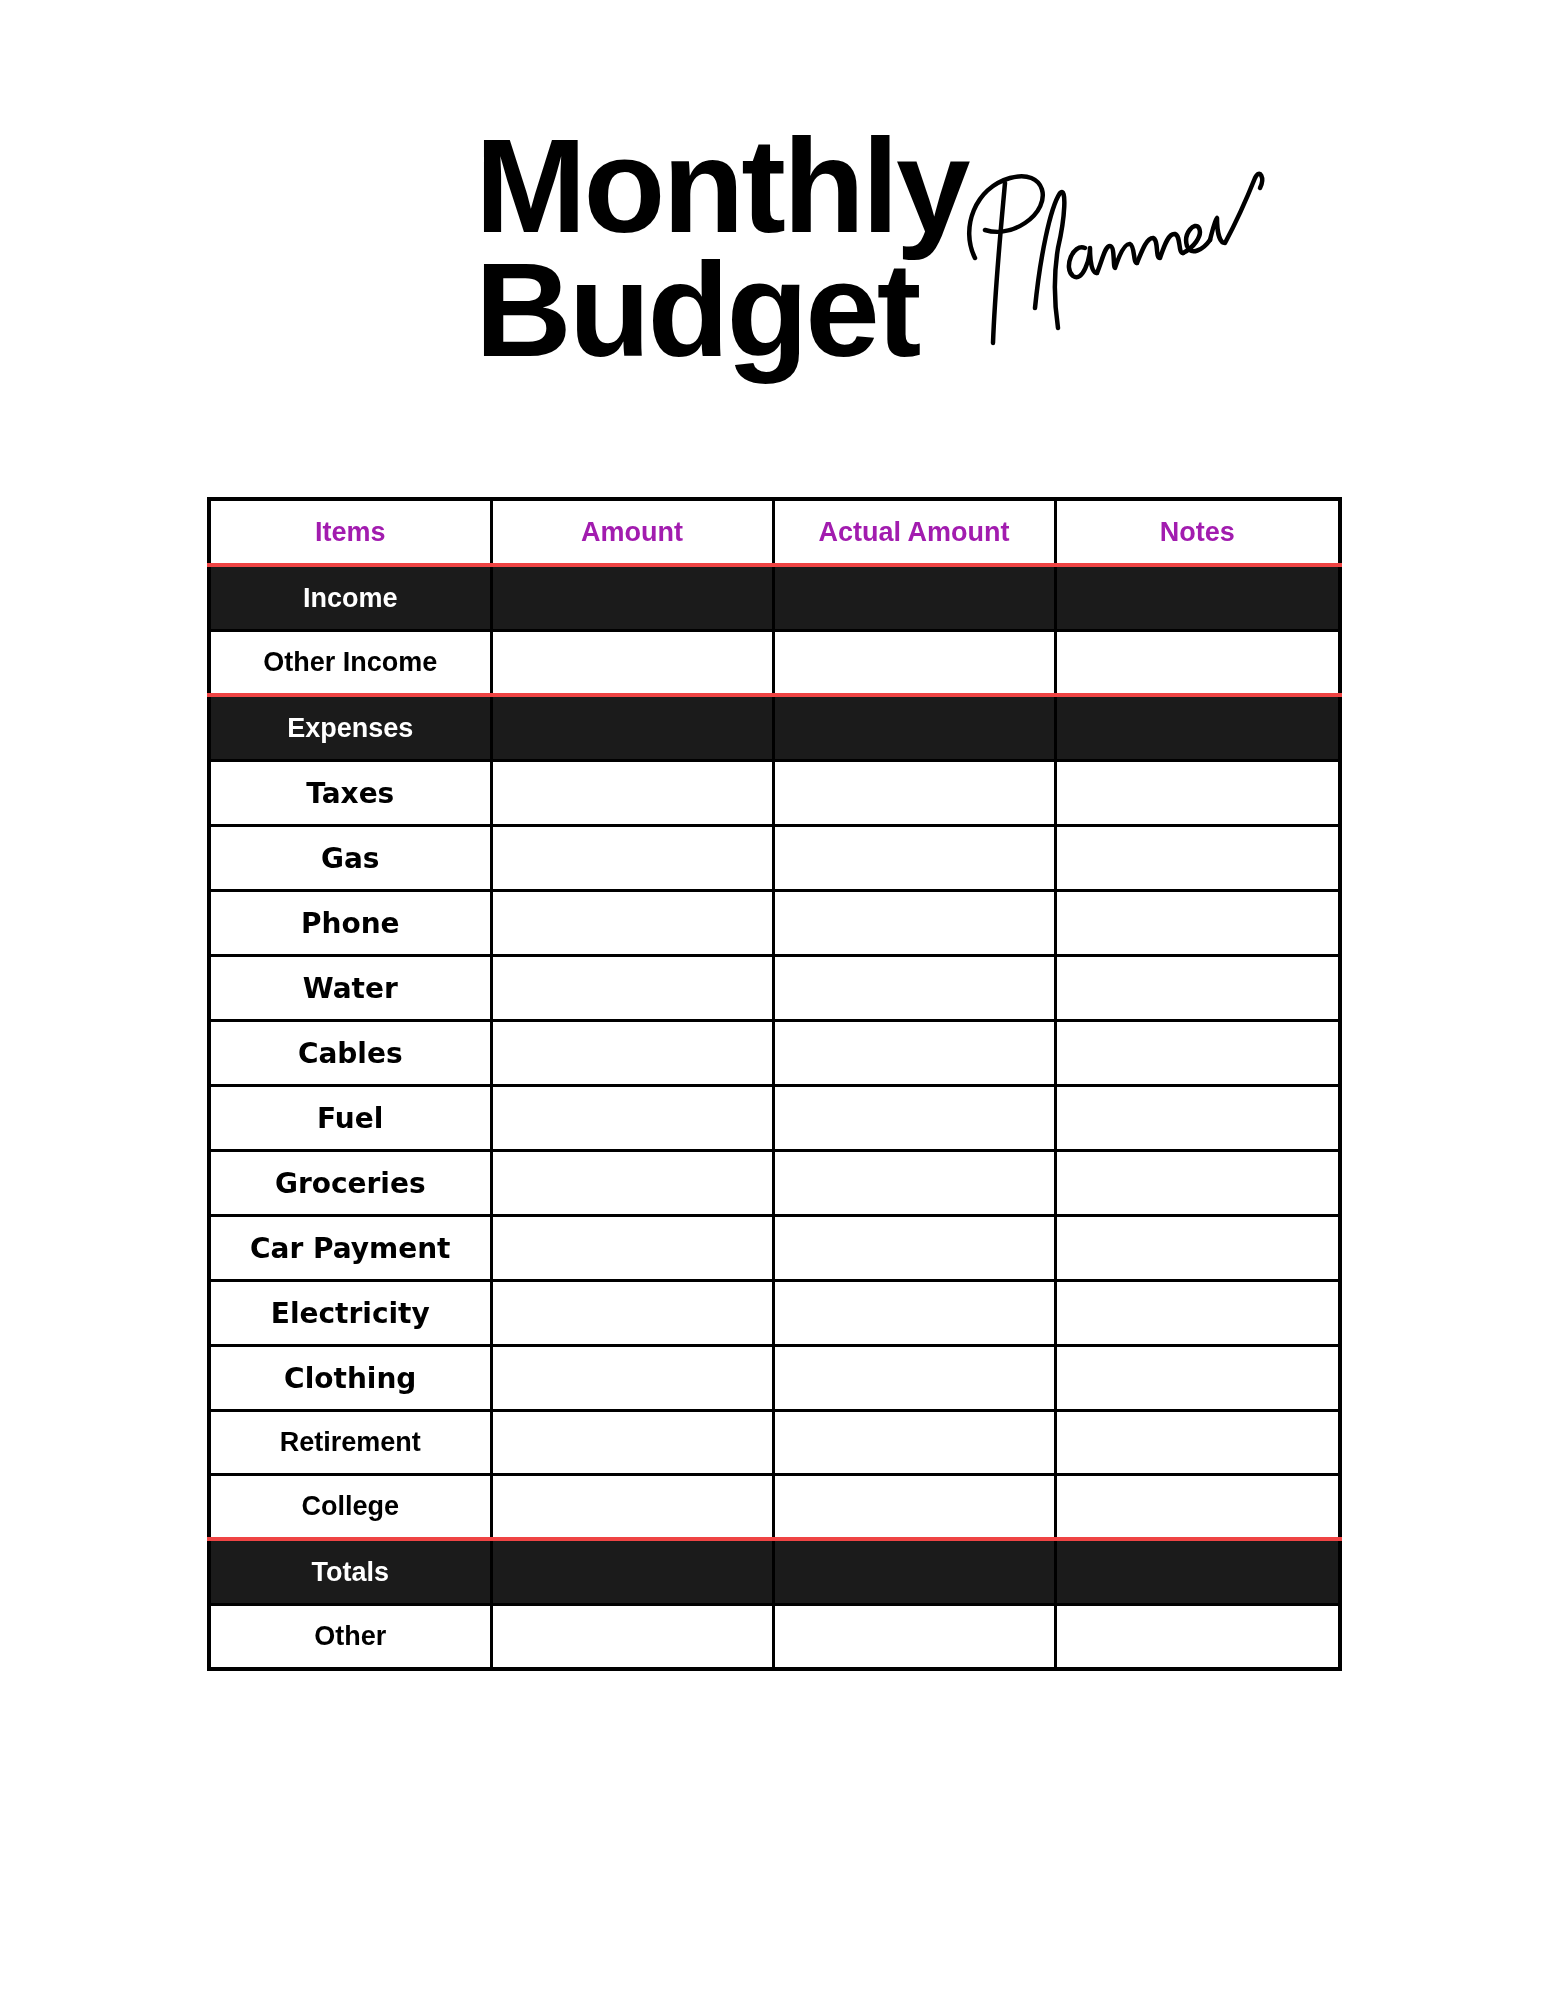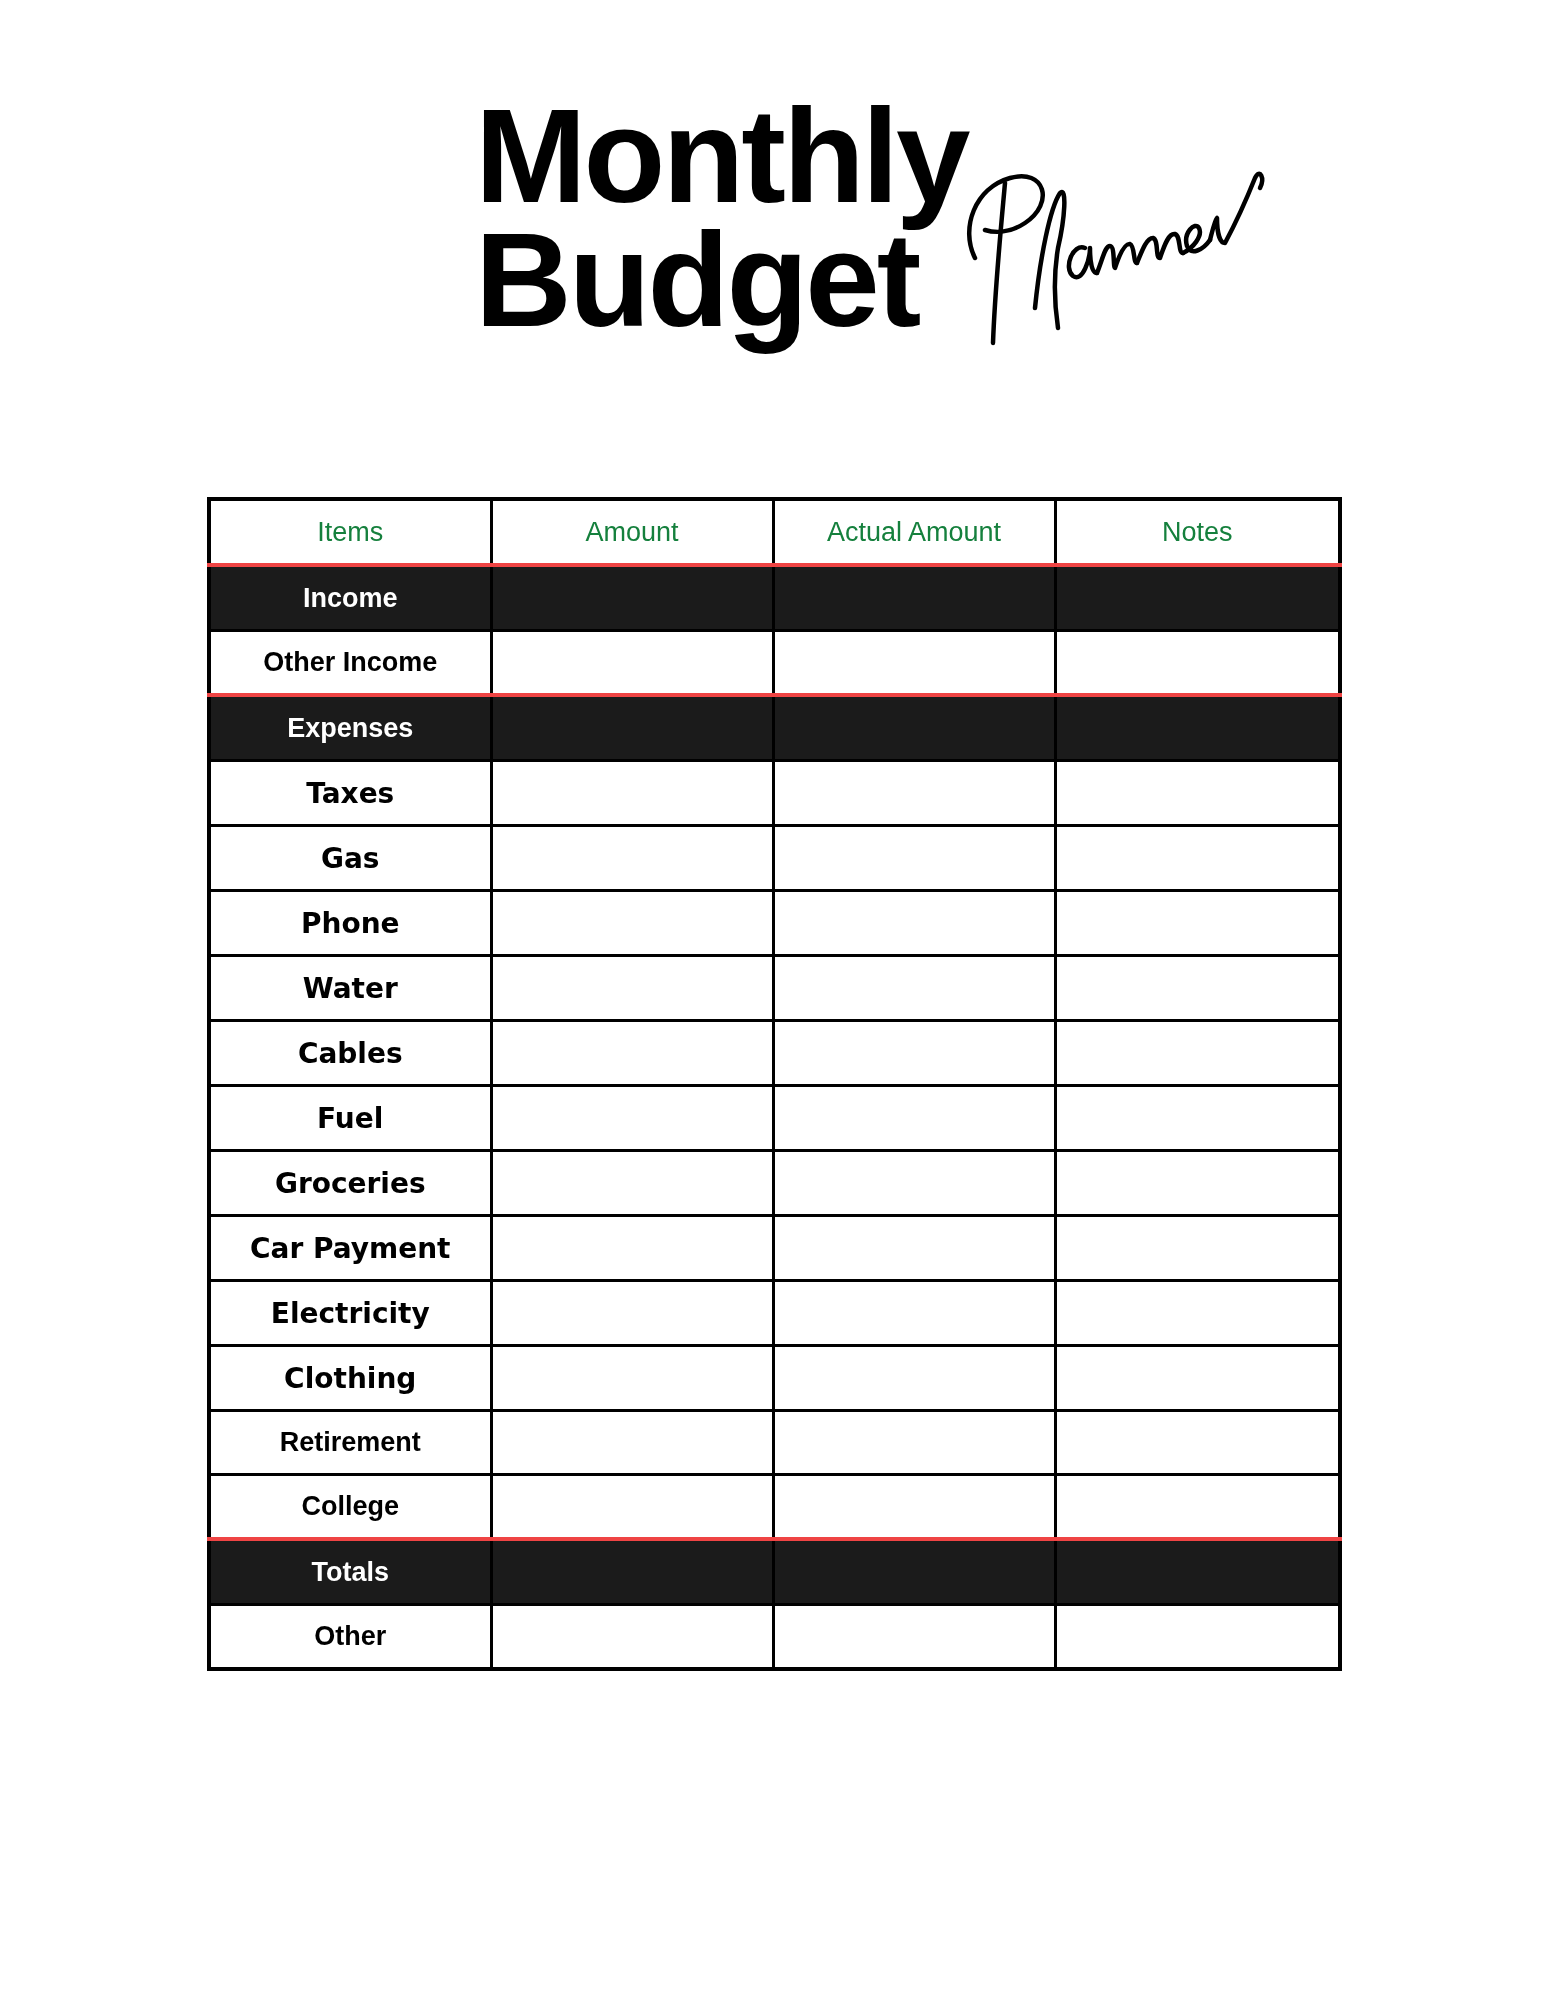--- a/index.html
+++ b/index.html
@@ -1,24 +1,24 @@
 <!DOCTYPE html>
 <html><head>
   <meta charset="utf-8">
   <style>
     html, body { margin: 0; padding: 0; background: #ffffff; }
     body { width: 1545px; height: 2000px; position: relative; overflow: hidden; font-family: "Liberation Sans", sans-serif; color: #000; }
 
-    .title-block { position: absolute; left: 475px; top: 94px; }
+    .title-block { position: absolute; left: 475px; top: 124px; }
     .title-line { font-family: "Liberation Sans", sans-serif; font-weight: 700; font-size: 134px; line-height: 124px; letter-spacing: -3px; color: #000; white-space: nowrap; }
     .script { position: absolute; left: 955px; top: 148px; width: 320px; height: 200px; }
 
     .budget-table { position: absolute; left: 207px; top: 497px; width: 1131px; border-collapse: collapse; table-layout: fixed; border: 4px solid #000; }
     .budget-table td, .budget-table th { border: 3px solid #000; padding: 0; text-align: center; vertical-align: middle; font-size: 27px; font-weight: 700; }
-    .budget-table th { height: 62px; background: #fff; color: #15803d; font-family: "Liberation Sans", sans-serif; font-weight: 400; }
+    .budget-table th { height: 62px; background: #fff; color: #a21caf; font-family: "Liberation Sans", sans-serif; font-weight: 700; }
     .budget-table tr.normal td { height: 61px; background: #fff; color: #000; font-family: "Liberation Sans", sans-serif; }
     .budget-table tr.section td { height: 62px; background: #1b1b1b; color: #fff; font-family: "Liberation Sans", sans-serif; }
     .budget-table tr.expense td { height: 62px; background: #fff; color: #000; font-family: "DejaVu Sans", sans-serif; font-size: 28px; }
     .budget-table tr.section { border-top: 4px solid #ef4444; }
   </style>
 </head>
 <body>
 
 <div class="title-block">
   <div class="title-line">Monthly</div>

